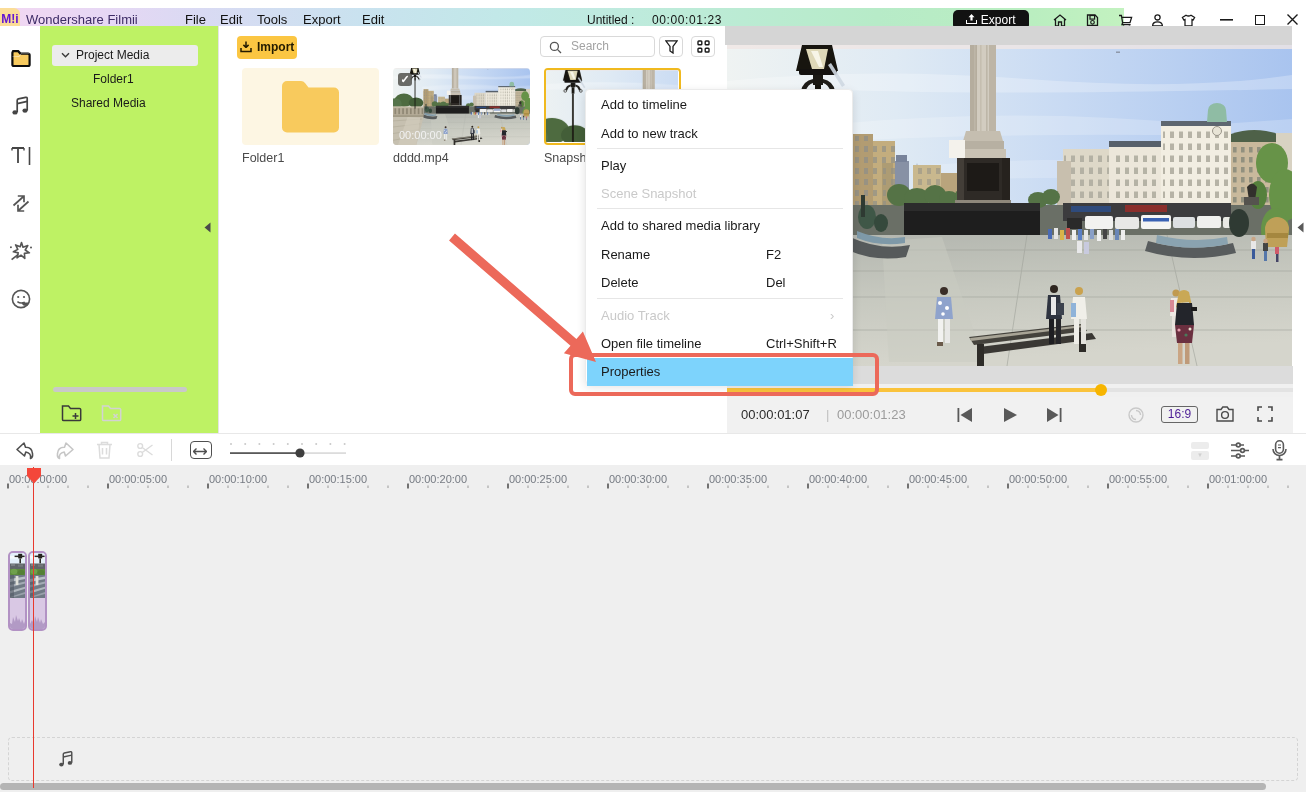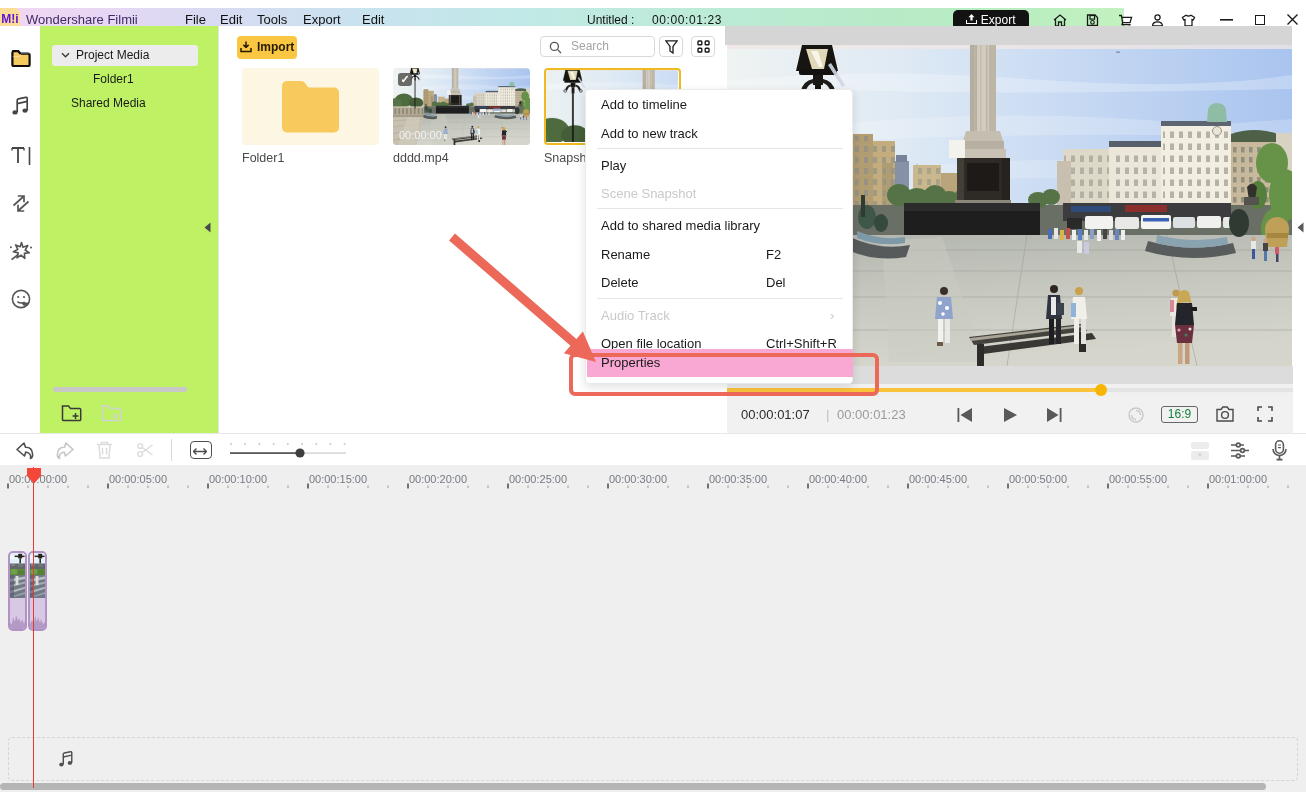--- a/index.html
+++ b/index.html
@@ -500,21 +500,21 @@
           <path d="M0 0 L13 7 L0 14 Z" fill="#595959"></path>
         </svg>
       <svg class="abs" style="left:320px;top:11px" width="15" height="14" viewBox="0 0 15 14">
           <path d="M0 0 L11.5 7 L0 14 Z" fill="#595959"></path>
           <rect x="12.7" y="0" width="1.8" height="14" fill="#595959"></rect>
         </svg>
       <svg class="abs" style="left:401px;top:10px" width="16" height="16" viewBox="0 0 16 16">
           <circle cx="8" cy="8" r="7" fill="none" stroke="#c9c9c9" stroke-width="1.4"></circle>
           <path d="M8 3.5 A4.5 4.5 0 0 1 12.5 8 M8 12.5 A4.5 4.5 0 0 1 3.5 8" fill="none" stroke="#c9c9c9" stroke-width="1.4"></path>
         </svg>
-      <div class="abs" style="left:434px;top:9px;width:37px;height:17px;border:1.4px solid #666;border-radius:3px;color:#15803d;font-size:12px;line-height:14px;text-align:center;">16:9</div>
+      <div class="abs" style="left:434px;top:9px;width:37px;height:17px;border:1.4px solid #666;border-radius:3px;color:#4c1d95;font-size:12px;line-height:14px;text-align:center;">16:9</div>
       <svg class="abs" style="left:489px;top:9px" width="18" height="16" viewBox="0 0 18 16">
           <path d="M1 3.5 H5 L6.8 1 H11.2 L13 3.5 H17 V15 H1 Z" fill="none" stroke="#4a4a4a" stroke-width="1.4"></path>
           <circle cx="9" cy="9" r="3.4" fill="none" stroke="#4a4a4a" stroke-width="1.4"></circle>
         </svg>
       <svg class="abs" style="left:530px;top:9px" width="16" height="16" viewBox="0 0 16 16">
           <path d="M1 5 V1 H5 M11 1 H15 V5 M15 11 V15 H11 M5 15 H1 V11" fill="none" stroke="#4a4a4a" stroke-width="1.6"></path>
         </svg>
     </div>
     <svg class="abs" style="left:570px;top:196px" width="7" height="11" viewBox="0 0 7 11">
         <path d="M6.5 0.5 V10.5 L0.5 5.5 Z" fill="#5a5a5a"></path>
@@ -751,24 +751,24 @@
     <div class="mi" style="top:179px">
         <span class="lab">Delete</span>
         <span class="sc">Del</span>
       </div>
     <div class="sep" style="top:208px"></div>
     <div class="mi dis" style="top:212px">
         <span class="lab">Audio Track</span>
         <span class="sc" style="left:243px">›</span>
       </div>
     <div class="mi" style="top:240px">
-        <span class="lab">Open file location</span>
+        <span class="lab">Open file timeline</span>
         <span class="sc">Ctrl+Shift+R</span>
       </div>
-    <div class="mi" style="top:259px;background:#f9a8d4;">
+    <div class="mi" style="top:268px;background:#7dd3fc;">
         <span class="lab">Properties</span>
       </div>
   </div>
 
   <div id="red-rect" class="abs"></div>
   <svg id="red-arrow" class="abs" width="180" height="150" viewBox="0 0 180 150">
     <path d="M19.05 20.4 L24.95 13.6 L146.4 119 L152.9 111.4 L166 142 L133.9 133.3 L140.5 125.8 Z" fill="#ec695a"></path>
   </svg>
 
 </div>

